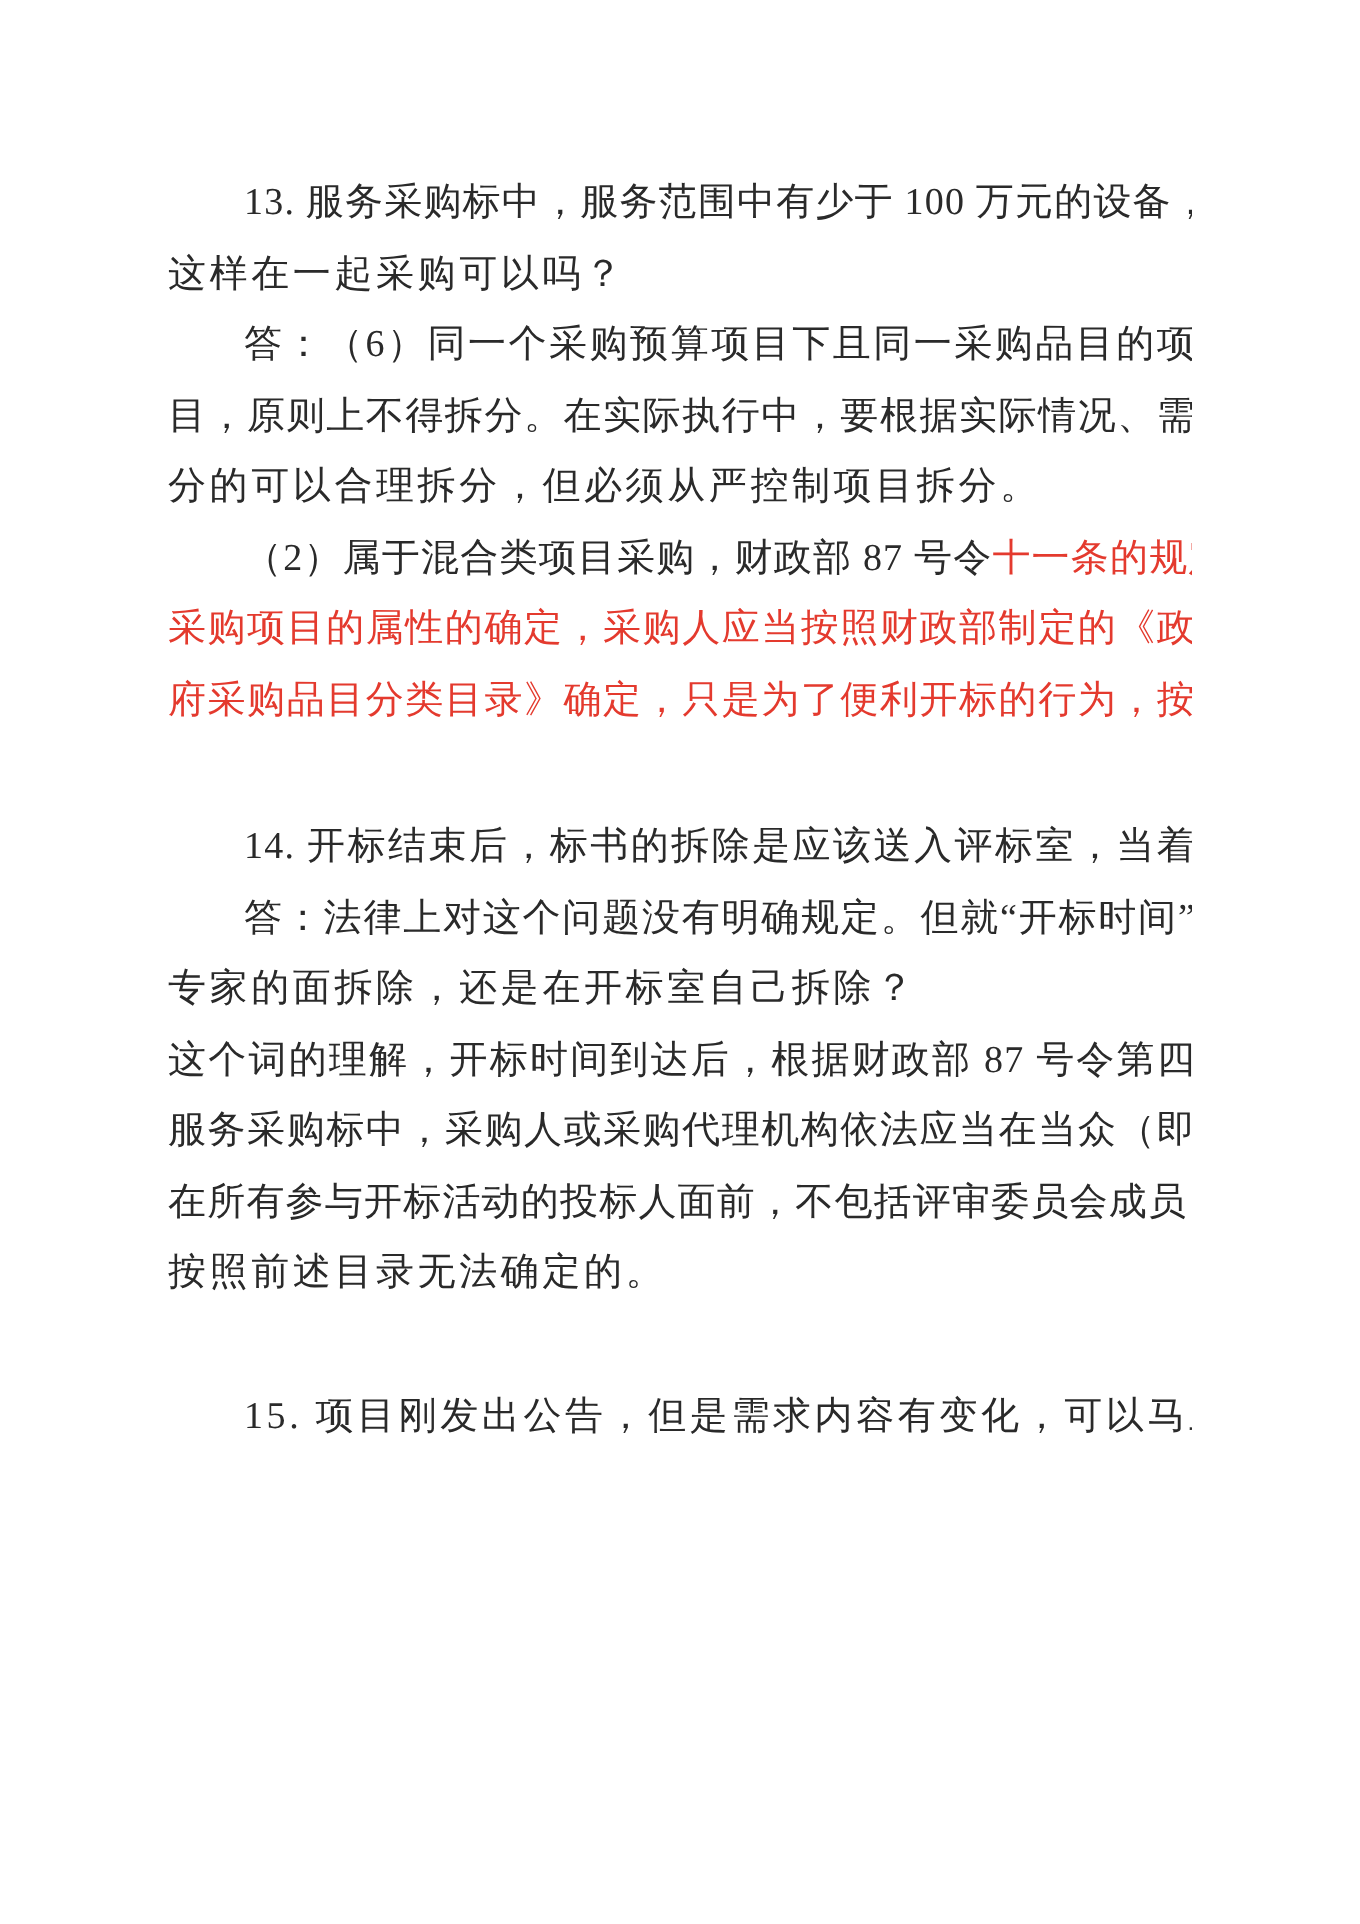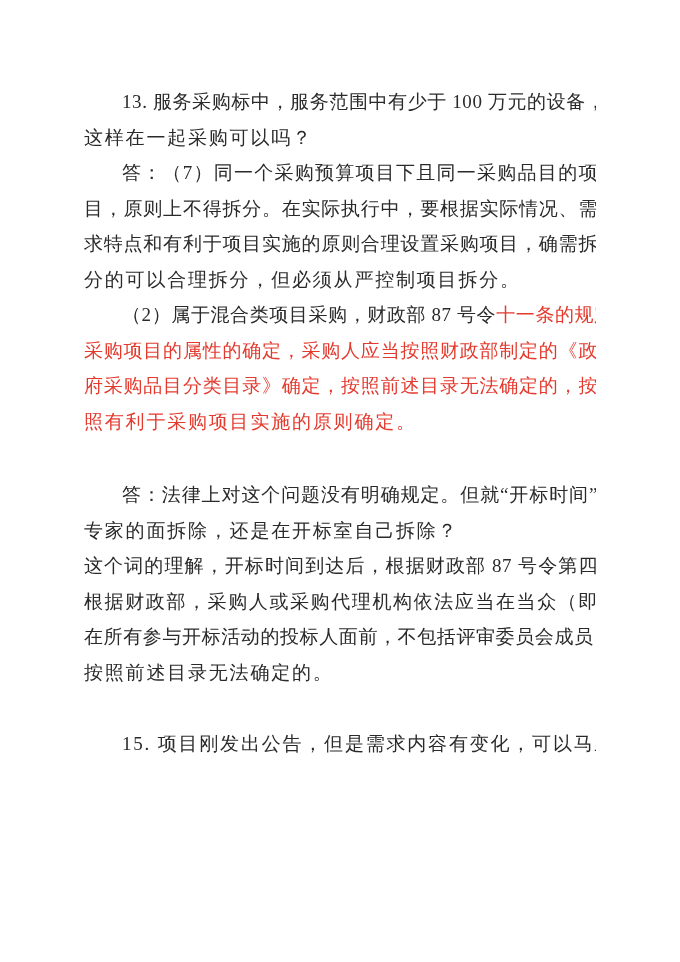--- a/index.html
+++ b/index.html
@@ -47,31 +47,30 @@
   .seg-red { color: var(--red, #e43a2e); }
   .spacer { width: 100%; }
 </style>
 </head>
 <body>
 
 <div class="page">
   <div class="content">
       <div class="line justify indent"><span class="seg-ink">13. 服务采购标中，服务范围中有少于 100 万元的设备，</span></div>
       <div class="line natural"><span class="seg-ink">这样在一起采购可以吗？</span></div>
-      <div class="line justify indent"><span class="seg-ink">答：（7）同一个采购预算项目下且同一采购品目的项</span></div>
+      <div class="line justify indent"><span class="seg-ink">答：（6）同一个采购预算项目下且同一采购品目的项</span></div>
       <div class="line justify"><span class="seg-ink">目，原则上不得拆分。在实际执行中，要根据实际情况、需</span></div>
-      <div class="line justify"><span class="seg-ink">求特点和有利于项目实施的原则合理设置采购项目，确需拆</span></div>
       <div class="line natural"><span class="seg-ink">分的可以合理拆分，但必须从严控制项目拆分。</span></div>
       <div class="line justify indent"><span class="seg-ink">（2）属于混合类项目采购，财政部 87 号令</span><span class="seg-red">十一条的规定</span></div>
       <div class="line justify"><span class="seg-red">采购项目的属性的确定，采购人应当按照财政部制定的《政</span></div>
-      <div class="line justify"><span class="seg-red">府采购品目分类目录》确定，按照前述目录无法确定的，按</span></div>
-      <div class="line natural"><span class="seg-red">照有利于采购项目实施的原则确定。</span></div>
+      <div class="line justify"><span class="seg-red">府采购品目分类目录》确定，只是为了便利开标的行为，按</span></div>
       <div class="spacer" style="height: 38px;"></div>
+      <div class="line justify indent"><span class="seg-ink">14. 开标结束后，标书的拆除是应该送入评标室，当着</span></div>
       <div class="line justify indent"><span class="seg-ink">答：法律上对这个问题没有明确规定。但就“开标时间”</span></div>
       <div class="line natural"><span class="seg-ink">专家的面拆除，还是在开标室自己拆除？</span></div>
       <div class="line justify"><span class="seg-ink">这个词的理解，开标时间到达后，根据财政部 87 号令第四</span></div>
-      <div class="line justify"><span class="seg-ink">根据财政部，采购人或采购代理机构依法应当在当众（即</span></div>
+      <div class="line justify"><span class="seg-ink">服务采购标中，采购人或采购代理机构依法应当在当众（即</span></div>
       <div class="line justify"><span class="seg-ink">在所有参与开标活动的投标人面前，不包括评审委员会成员）</span></div>
       <div class="line natural"><span class="seg-ink">按照前述目录无法确定的。</span></div>
       <div class="spacer" style="height: 36px;"></div>
       <div class="line natural indent"><span class="seg-ink">15. 项目刚发出公告，但是需求内容有变化，可以马上</span></div>
     </div>
 </div>
 
 </body></html>

